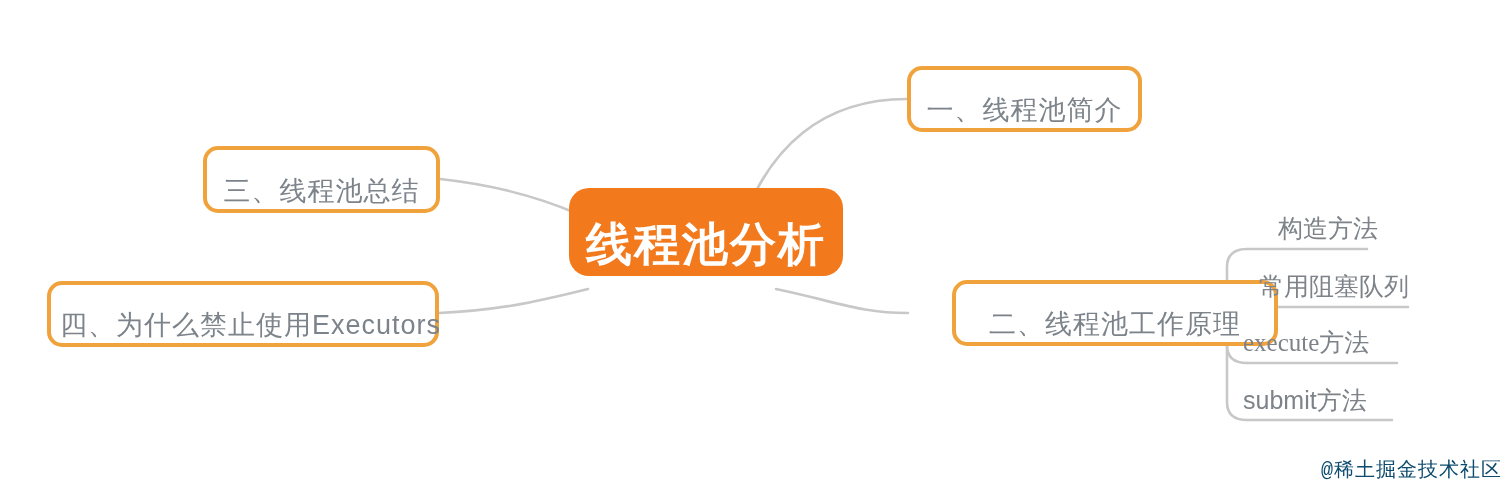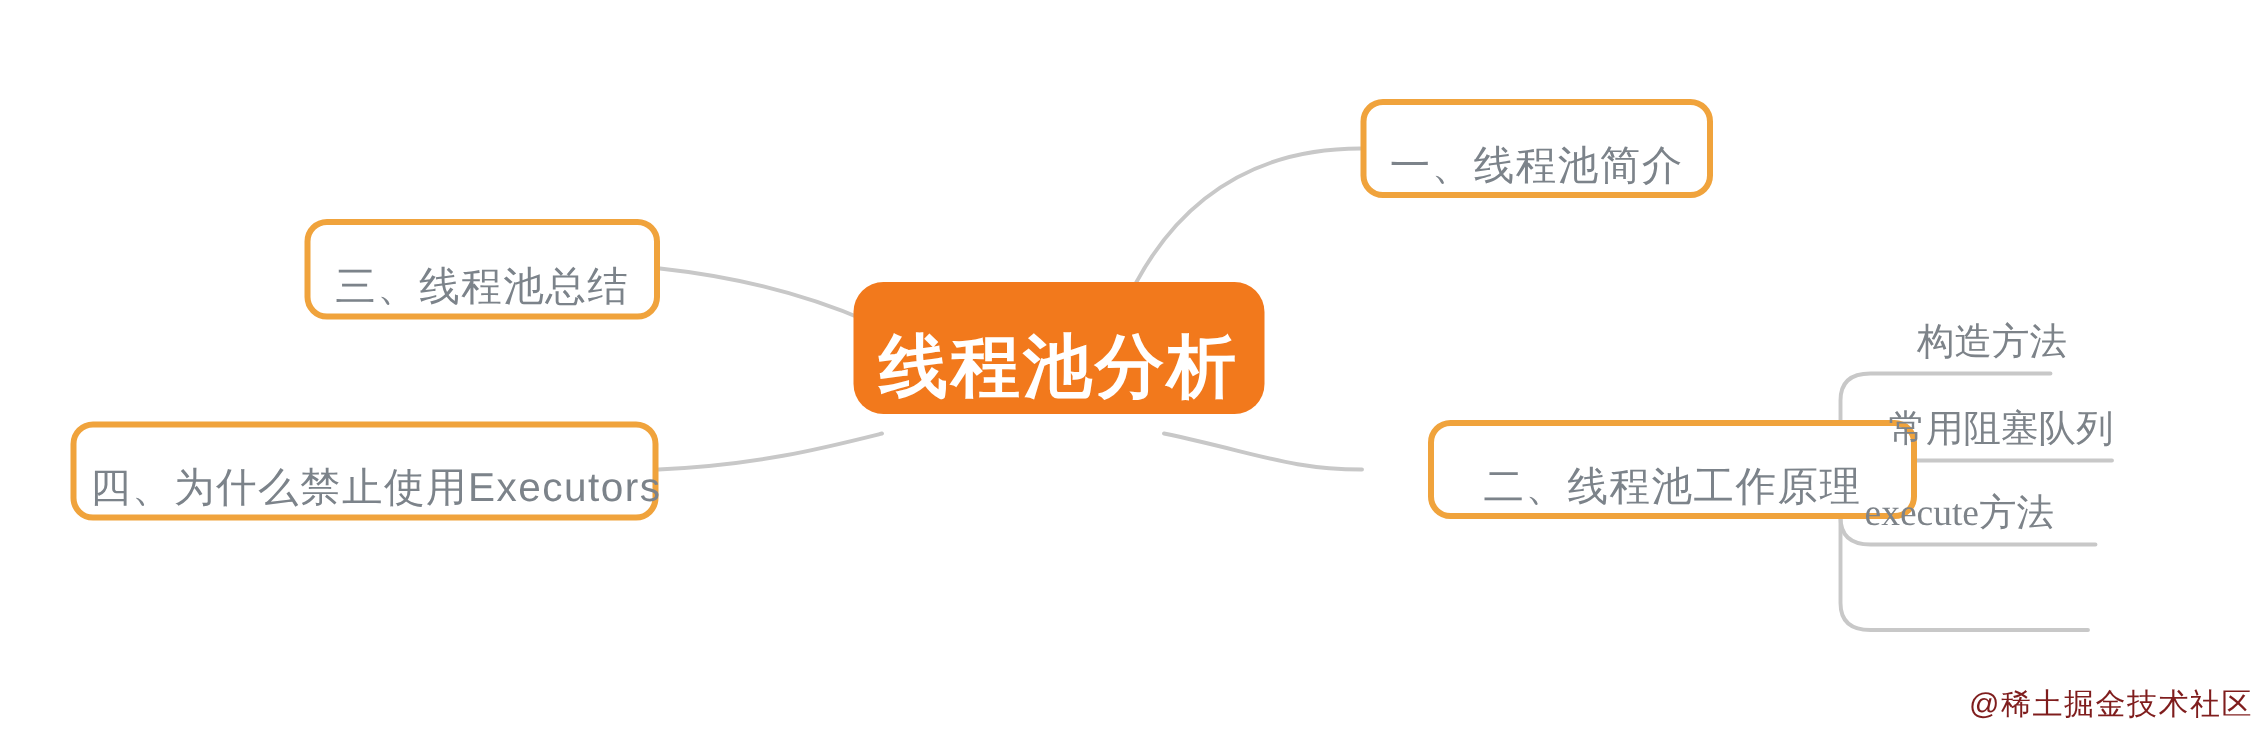--- a/index.html
+++ b/index.html
@@ -44,23 +44,24 @@
     font-size: 25px;
     line-height: 32px;
     white-space: nowrap;
     cursor: pointer;
   }
   .watermark {
     position: absolute;
     z-index: 3;
     right: 10px;
     top: 456px;
-    color: #7f1d1d;
+    color: #0c4a6e;
     font-size: 20px;
     letter-spacing: 1px;
+    font-family: Liberation Mono, monospace;
   }
 </style>
 </head>
 <body>
 
 <div id="canvas">
 
   <svg class="connectors" width="1512" height="495" viewBox="0 0 1512 495" fill="none" stroke="#C8C8C8" stroke-width="2.6" stroke-linecap="round">
 
     <path d="M 748 208 C 772 152 818 99 907 99"></path>
@@ -98,16 +99,17 @@
   <div class="topic" style="left:47px; top:281px; width:392px; height:66px;padding-left:15px;">
     <span>四、为什么禁止使用Executors</span>
   </div>
 
   <div class="subtopic" style="left:1278px; top:212px;">构造方法</div>
 
   <div class="subtopic" style="left:1243px; top:270px;margin-left:16px;">常用阻塞队列</div>
 
   <div class="subtopic" style="left:1243px; top:327px;font-family:Liberation Serif, serif;">execute方法</div>
 
+  <div class="subtopic" style="left:1243px; top:384px;">submit方法</div>
 
   <div class="watermark">@稀土掘金技术社区</div>
 
 </div>
 
 </body></html>

